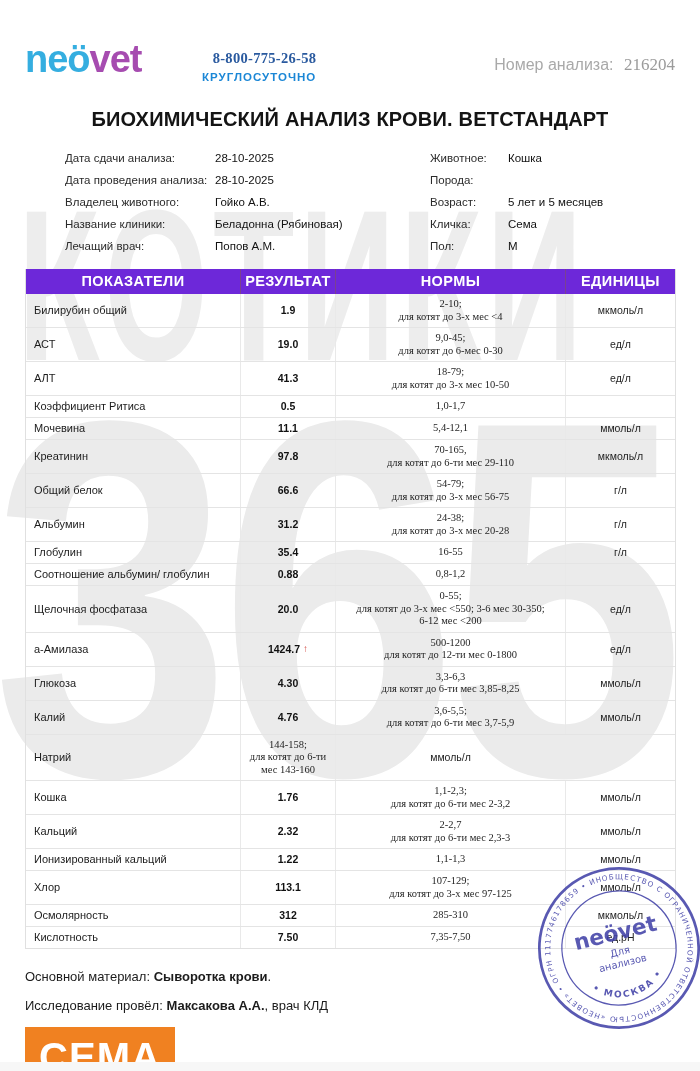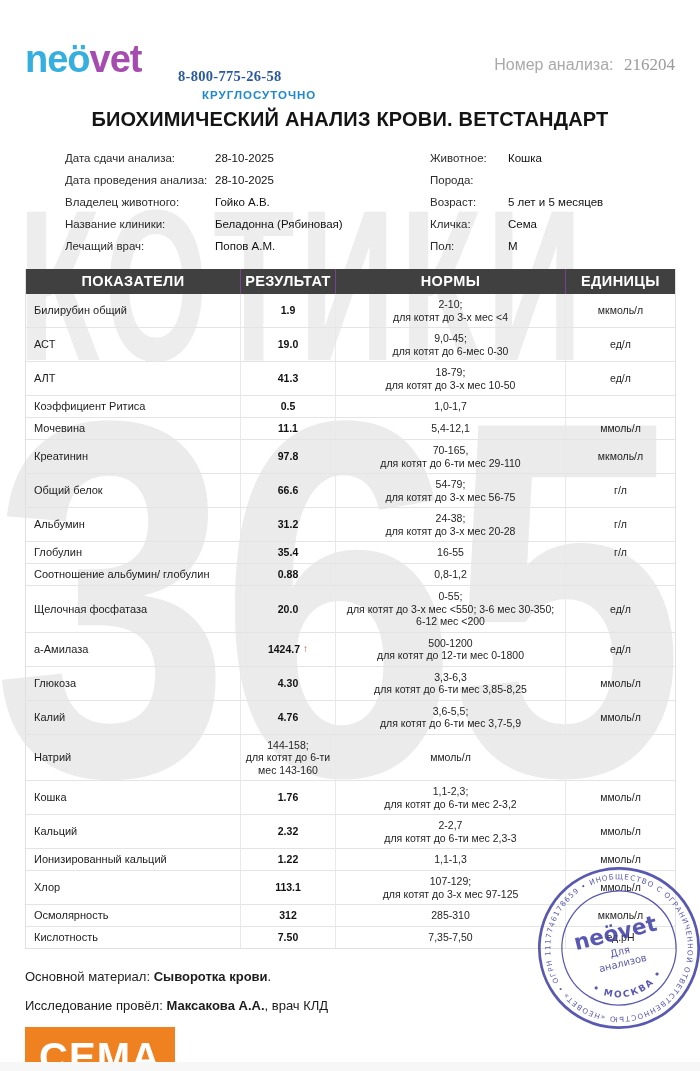--- a/index.html
+++ b/index.html
@@ -20,21 +20,21 @@
   .wm-kotiki { top: 178px; left: 18px; font-size: 215px; transform: scaleX(0.62); transform-origin: left top; letter-spacing: 8px; }
   .wm-365 { top: 345px; left: -8px; font-size: 430px; transform: scaleY(1.18); transform-origin: left top; letter-spacing: -12px; color: #ebebeb; }
 
   .content { position: relative; z-index: 1; }
 
   
   .header { position: relative; height: 100px; }
   .logo { position: absolute; left: 25px; top: 40px; font-size: 38px; font-weight: 700; letter-spacing: -1px; line-height: 1; }
   .logo .neo { color: #35aee0; }
   .logo .vet { color: #a64cb0; }
-  .phone-block { position: absolute; left: 178px; top: 68px; }
+  .phone-block { position: absolute; left: 178px; top: 50px; text-align: right; }
   .phone { font-family: "Liberation Serif", serif; font-weight: 700; font-size: 14.5px; color: #2a5a9f; letter-spacing: 0.3px; }
   .phone-note { margin-top: 4px; font-size: 11.5px; font-weight: 700; color: #1b87d6; letter-spacing: 1px; padding-left: 24px; }
   .num-block { position: absolute; right: 25px; top: 55px; text-align: right; }
   .num-label { font-size: 16px; color: #a9a9a9; display: inline-block; vertical-align: baseline; }
   .num-value { font-family: "Liberation Serif", serif; font-size: 17px; color: #9b9b9b; display: inline-block; margin-left: 6px; vertical-align: baseline; }
 
   
   .title { text-align: center; font-size: 20px; font-weight: 600; color: #141414; margin: 8px 0 16px 0; letter-spacing: 0.2px; }
 
   
@@ -43,29 +43,29 @@
   .info-col.left { width: 365px; margin-left: 40px; }
   .info-col.right { flex: 1; }
   .info-row { display: flex; height: 22px; align-items: center; }
   .info-label { color: #2b2b2b; }
   .left .info-label { width: 150px; flex: 0 0 150px; }
   .right .info-label { width: 78px; flex: 0 0 78px; }
   .info-value { font-weight: 400; color: #111; }
 
   
   .table { margin: 6px 24px 0 25px; border: 1px solid #e0e0e0; border-top: none; }
-  .t-head { display: grid; grid-template-columns: 214px 95px 230px 1fr; background: #404040; color: #ffffff; }
+  .t-head { display: grid; grid-template-columns: 214px 95px 230px 1fr; background: #6d28d9; color: #ffffff; }
   .t-head > div { text-align: center; font-size: 14.5px; font-weight: 600; letter-spacing: 0.4px; padding: 4px 0 5px 0; border-left: 1px solid #7a4090; }
   .t-head > div:first-child { border-left: none; }
   .t-row { display: grid; grid-template-columns: 214px 95px 230px 1fr; border-top: 1px solid #e4e4e4; align-items: center; }
   .t-row:first-child { border-top: none; }
   .cell { padding: 4px 4px; font-size: 10.5px; line-height: 12.5px; min-height: 21px; display: flex; align-items: center; justify-content: center; text-align: center; border-left: 1px solid #e9e9e9; align-self: stretch; }
   .cell.name { justify-content: flex-start; text-align: left; padding-left: 8px; font-size: 11px; border-left: none; color: #1c1c1c; }
   .cell.result { font-weight: 700; color: #111; }
-  .cell.norms { flex-direction: column; justify-content: center; }
+  .cell.norms { flex-direction: column; justify-content: center; font-family: Liberation Serif, serif; }
   .flag { color: #d24a43; font-weight: 400; margin-left: 3px; font-size: 10px; }
 
   
   .notes { margin: 20px 0 0 25px; font-size: 13px; color: #1c1c1c; }
   .note-line { margin-bottom: 14px; }
   .note-line b { font-weight: 700; }
 
   .brand { margin: 14px 0 0 25px; width: 150px; }
   .brand-box { width: 150px; height: 60px; background: #f08121; color: #ffffff; display: flex; align-items: center; justify-content: center; font-size: 40px; font-weight: 700; letter-spacing: 1px; }
 

